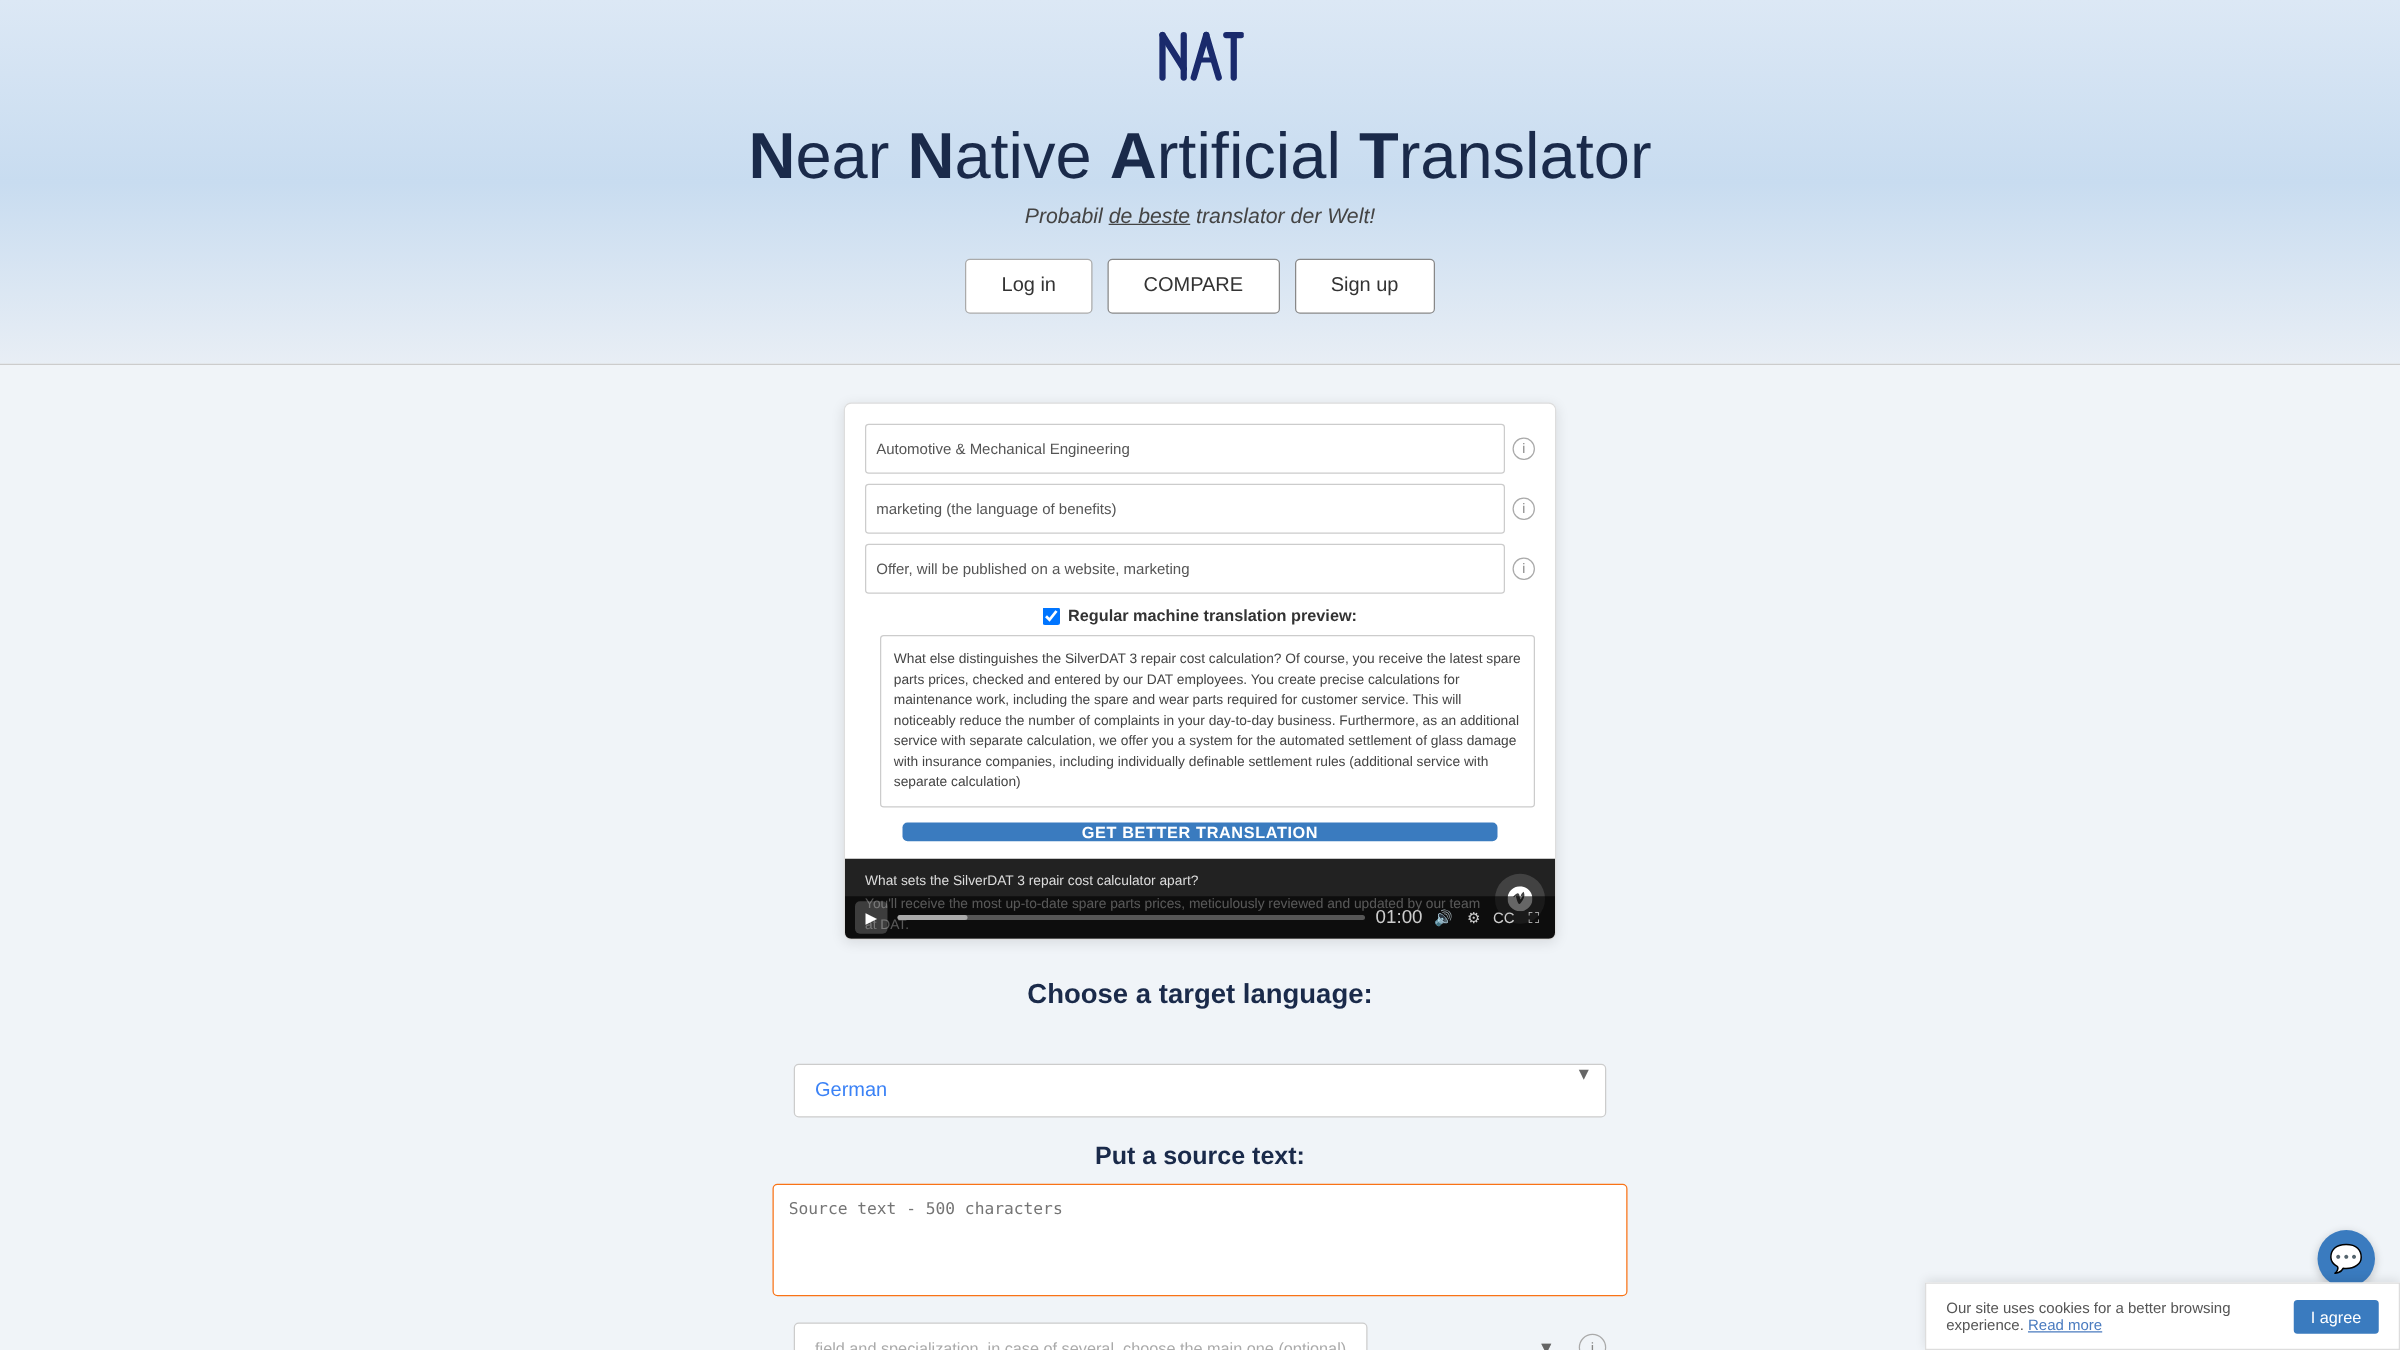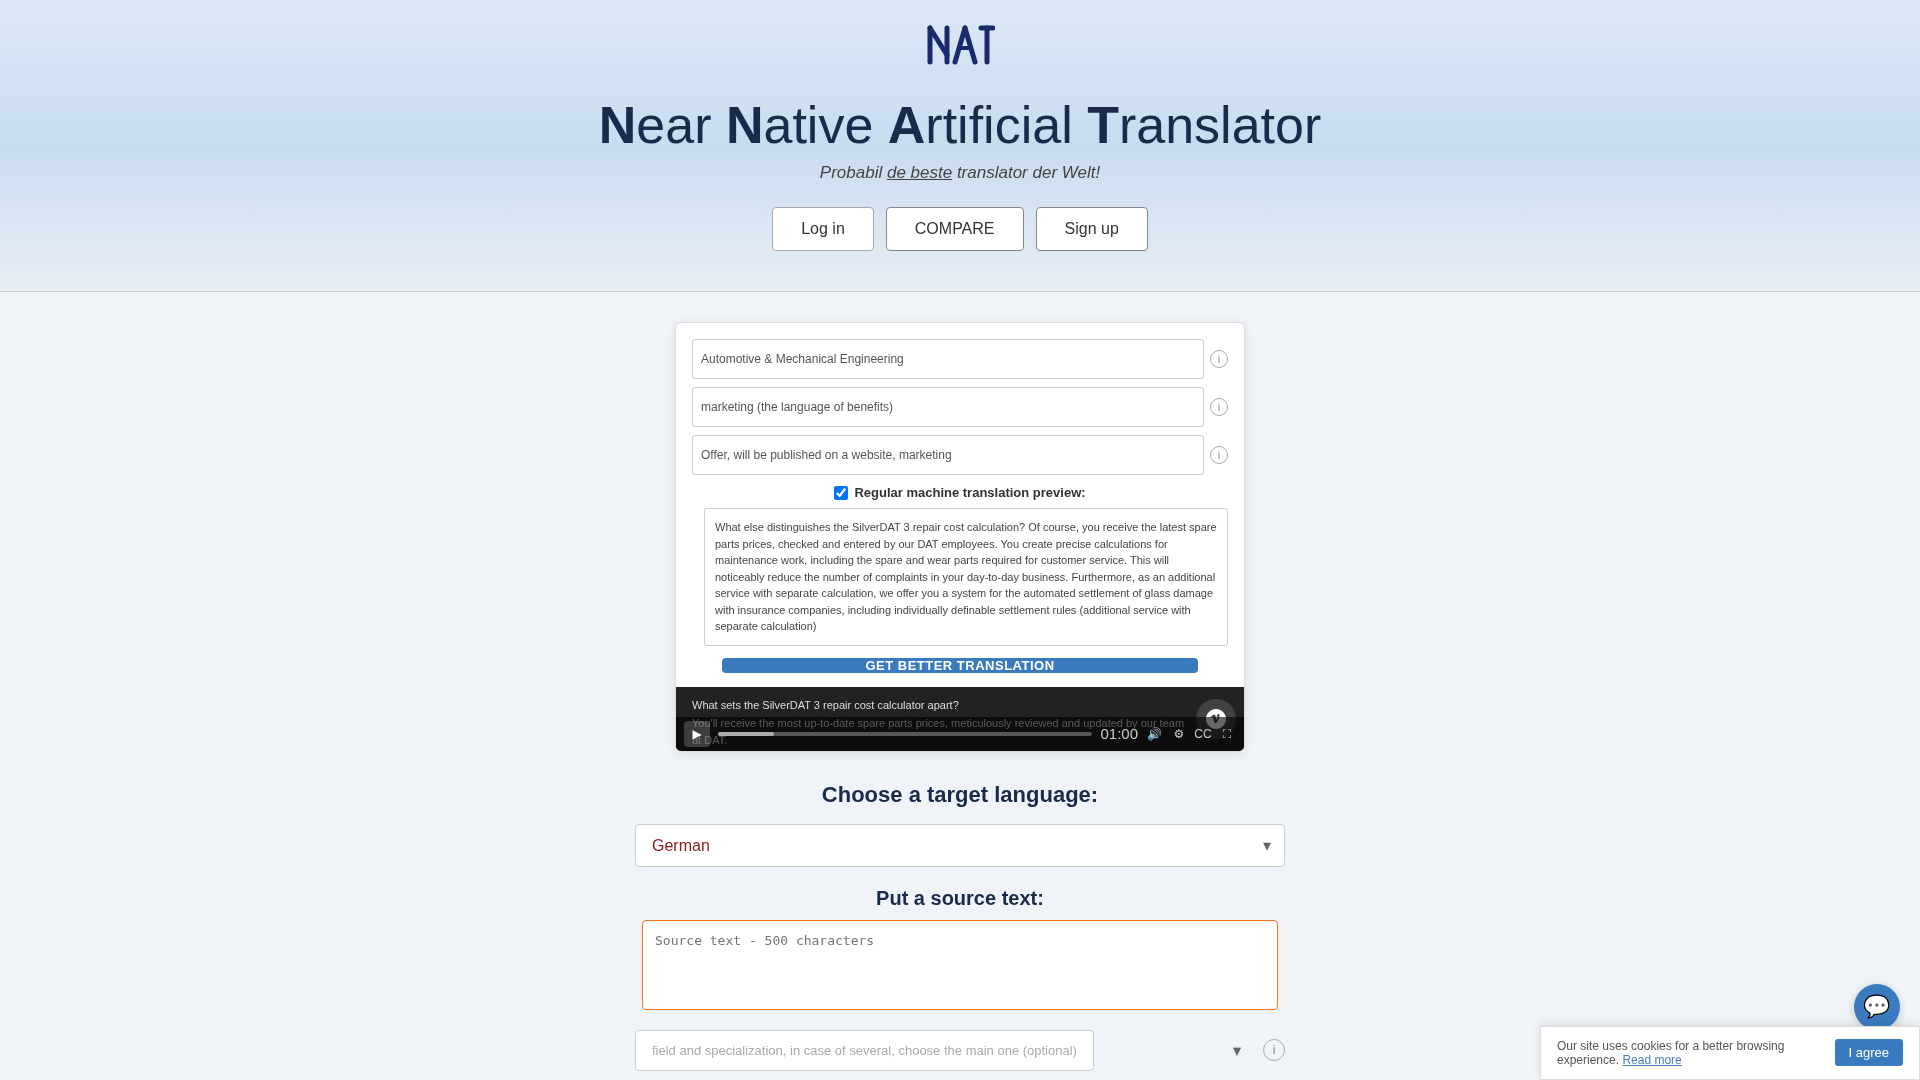--- a/index.html
+++ b/index.html
@@ -295,42 +295,43 @@
       margin-bottom: 20px;
     }
 
     .language-select {
       width: 100%;
       padding: 12px 16px;
       border: 1px solid #ccc;
       border-radius: 4px;
       font-size: 16px;
       background: #fff;
-      color: #7f1d1d;
+      color: #3b82f6;
       cursor: pointer;
       appearance: none;
+      margin-top: 27px;
       -webkit-appearance: none;
     }
 
     .select-wrapper {
       position: relative;
     }
 
     .select-wrapper::after {
       content: '▾';
       position: absolute;
       right: 14px;
       top: 50%;
       transform: translateY(-50%);
       color: #666;
       pointer-events: none;
     }
 
     .source-text-section {
-      width: 636px;
+      width: 684px;
       margin-bottom: 16px;
     }
 
     .source-text-label {
       font-size: 20px;
       font-weight: bold;
       color: #1a2a4a;
       text-align: center;
       margin-bottom: 10px;
     }
@@ -384,21 +385,21 @@
     
     .cookie-banner {
       position: fixed;
       bottom: 0;
       right: 0;
       width: 380px;
       background: #fff;
       border: 1px solid #ddd;
       padding: 12px 16px;
       display: flex;
-      align-items: flex-start;
+      align-items: flex-end;
       justify-content: space-between;
       gap: 6px;
       box-shadow: 0 -2px 8px rgba(0,0,0,0.1);
       z-index: 999;
     }
 
     .cookie-text {
       font-size: 12px;
       color: #555;
     }

